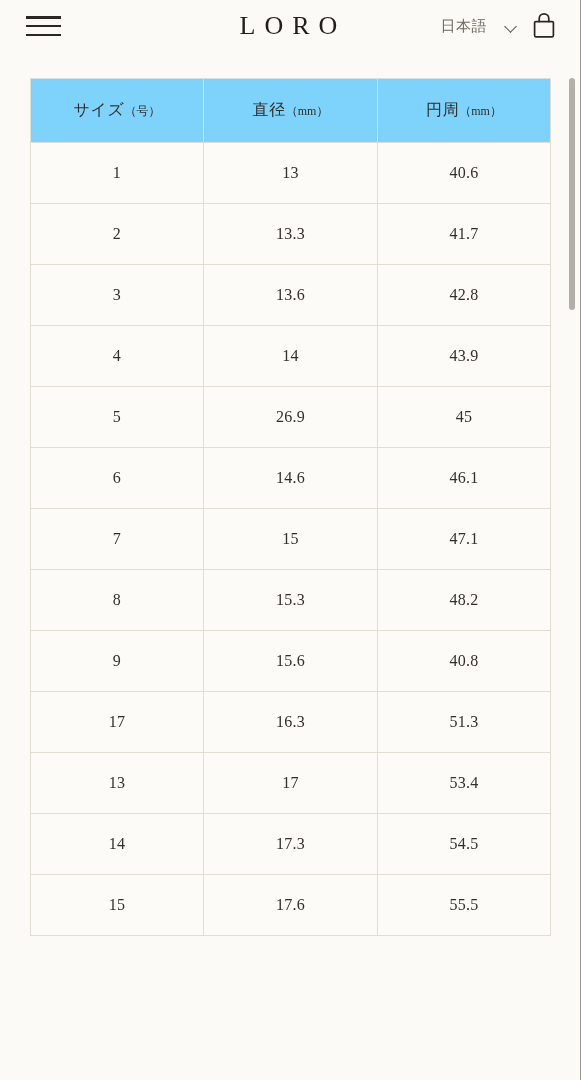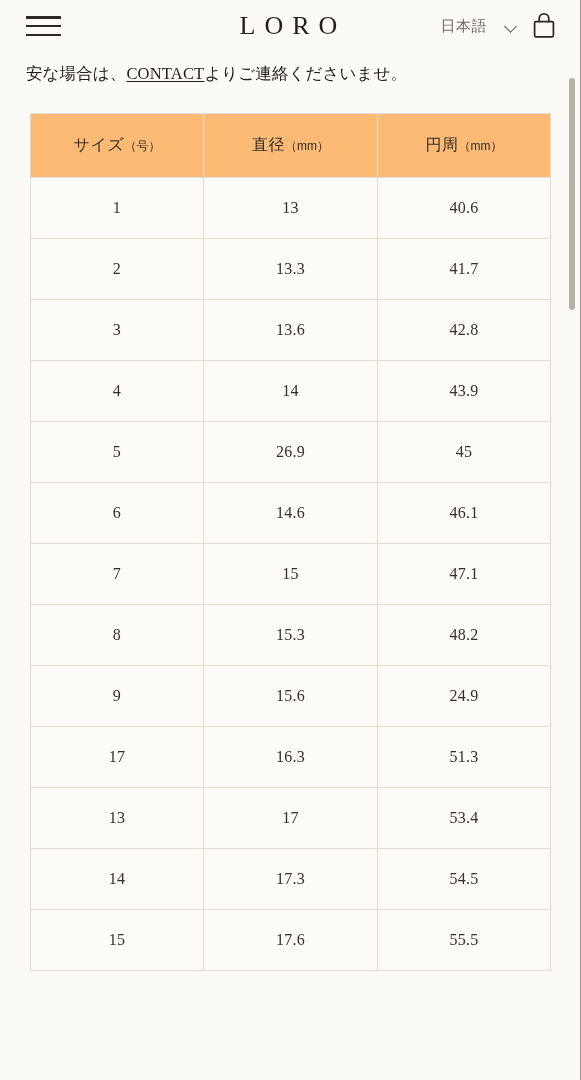--- a/index.html
+++ b/index.html
@@ -165,26 +165,26 @@
   table.size-table col.c3 { width: 173px; }
 
   table.size-table th,
   table.size-table td {
     border: 1px solid #e2ddd3;
     text-align: center;
     vertical-align: middle;
   }
 
   table.size-table thead th {
-    background: #fdba74;
+    background: #7dd3fc;
     height: 64px;
     font-weight: 400;
     font-size: 16px;
     color: #312d27;
-    font-family: Liberation Sans, sans-serif;
+    font-family: Liberation Serif, serif;
     letter-spacing: 0.6px;
   }
   .unit-small {
     font-size: 12px;
     letter-spacing: 0;
   }
 
   table.size-table tbody td {
     background: #fcfbf7;
     height: 61px;
@@ -241,21 +241,20 @@
       <span>
         <svg class="bag-icon" viewBox="0 0 28 30" fill="none" aria-hidden="true">
           <path d="M9.2 10.5 V7.6 A4.8 4.8 0 0 1 18.8 7.6 V10.5" stroke="#2b2722" stroke-width="1.7" stroke-linecap="round"></path>
           <rect x="4.6" y="10.6" width="18.8" height="15.2" rx="1.2" stroke="#2b2722" stroke-width="1.7"></rect>
         </svg>
       </span>
 
     </div>
   </header>
 
-  <p class="notice"><span>安な場合は、</span><a href="#">CONTACT</a><span>よりご連絡くださいませ。</span></p>
 
   <div class="table-wrap">
     <table class="size-table">
       <colgroup>
         <col class="c1">
           <col class="c2">
           <col class="c3">
       </colgroup>
       <thead>
         <tr>
@@ -301,21 +300,21 @@
             <td>47.1</td>
           </tr>
           <tr>
             <td>8</td>
             <td>15.3</td>
             <td>48.2</td>
           </tr>
           <tr>
             <td>9</td>
             <td>15.6</td>
-            <td>24.9</td>
+            <td>40.8</td>
           </tr>
           <tr>
             <td>17</td>
             <td>16.3</td>
             <td>51.3</td>
           </tr>
           <tr>
             <td>13</td>
             <td>17</td>
             <td>53.4</td>

